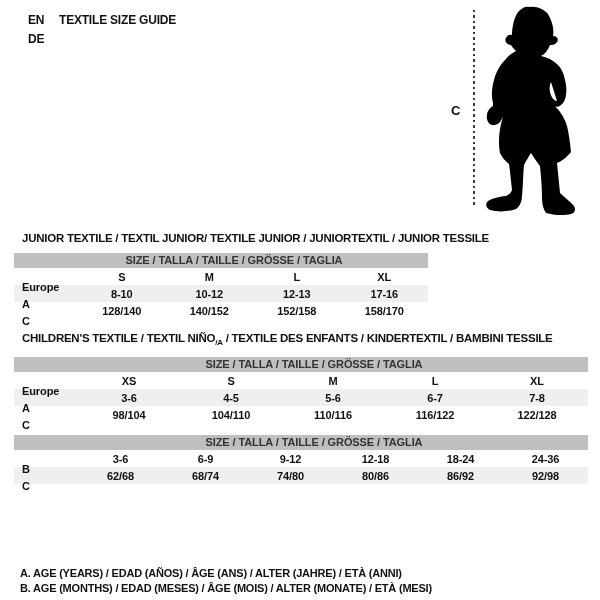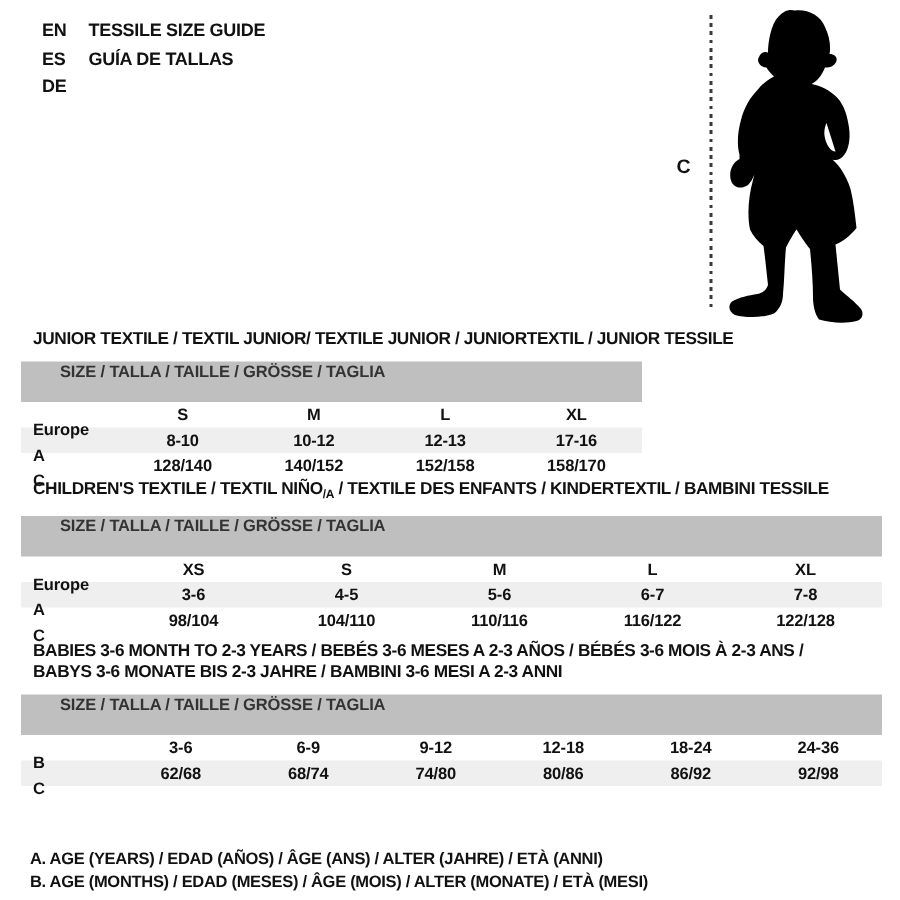--- a/index.html
+++ b/index.html
@@ -20,52 +20,48 @@
     background:repeating-linear-gradient(to bottom,#3a3a3a 0 2.5px,transparent 2.5px 5.5px);
   }
   .figure-c{position:absolute;left:451px;top:103px;font-size:13px;}
   .baby-svg{position:absolute;left:478px;top:4px;}
 
   
   .size-table{position:absolute;}
   .t1{left:14px;top:219px;width:414px;}
   .t2{left:14px;top:319px;width:574px;}
   .t3{left:14px;top:427px;width:574px;}
-  .tbl-title{font-size:11.5px;line-height:14px;padding-left:8px;letter-spacing:-0.25px;white-space:nowrap;}
+  .tbl-title{font-size:11.5px;line-height:14px;padding-left:8px;letter-spacing:-0.25px;white-space:nowrap;margin-top:12px;}
   .tbl-title .sub{font-size:8px;vertical-align:sub;}
   .t1 .tbl-bar{margin-top:8px;}
   .t2 .tbl-bar{margin-top:7px;}
   .t3 .tbl-bar{margin-top:8px;}
   .tbl-bar{
-    height:27px;line-height:15px;background:var(--bar-bg,#bfbfbf);color:var(--bar-text,#333);
-    font-size:11px;padding-left:26px;letter-spacing:-0.1px;white-space:nowrap;
+    height:15px;line-height:15px;background:var(--bar-bg,#bfbfbf);color:var(--bar-text,#333);
+    font-size:11px;padding-left:26px;letter-spacing:-0.1px;white-space:nowrap;text-align:center;
   }
   .tbl-row{display:flex;height:17px;align-items:center;font-size:11px;letter-spacing:-0.1px;}
   .tbl-row.shaded{background:var(--stripe-bg,#efefef);}
   .row-label{width:56px;padding-left:8px;flex:0 0 auto;margin-top:20px;}
   .row-cell{flex:1 1 0;text-align:center;}
 
   
   .footnotes{position:absolute;left:20px;top:566px;font-size:11px;line-height:15.2px;letter-spacing:-0.2px;white-space:nowrap;}
 </style>
 </head>
 <body>
 
 <div class="page">
 
   <div class="lang-header" id="langList">
   <div class="lang-row">
     <span class="lang-code">EN</span>
-    <span class="lang-title">TESSILE SIZE GUIDE</span>
-  </div>
-
-  <div class="lang-row">
-    <span class="lang-code">ES</span>
-    <span class="lang-title">GUÍA DE TALLAS</span>
-  </div>
+    <span class="lang-title">TEXTILE SIZE GUIDE</span>
+  </div>
+
 
 
   <div class="lang-row">
     <span class="lang-code">DE</span>
   </div>
 
 </div>
 
   <div class="figure-line"></div>
   <div class="figure-c">C</div>
@@ -175,24 +171,20 @@
             <span class="row-cell">98/104</span>
             <span class="row-cell">104/110</span>
             <span class="row-cell">110/116</span>
             <span class="row-cell">116/122</span>
             <span class="row-cell">122/128</span>
           </div>
         </div>
   </div>
 
   <div class="size-table t3">
-    <div class="tbl-titles">
-          <div class="tbl-title"><span>BABIES 3-6 MONTH TO 2-3 YEARS / BEBÉS 3-6 MESES A 2-3 AÑOS / BÉBÉS 3-6 MOIS À 2-3 ANS /</span></div>
-          <div class="tbl-title"><span>BABYS 3-6 MONATE BIS 2-3 JAHRE / BAMBINI 3-6 MESI A 2-3 ANNI</span></div>
-        </div>
     <div class="tbl-bar">SIZE / TALLA / TAILLE / GRÖSSE / TAGLIA</div>
     <div class="tbl-rows">
           <div class="tbl-row">
             <span class="row-label">B</span>
             <span class="row-cell">3-6</span>
             <span class="row-cell">6-9</span>
             <span class="row-cell">9-12</span>
             <span class="row-cell">12-18</span>
             <span class="row-cell">18-24</span>
             <span class="row-cell">24-36</span>

